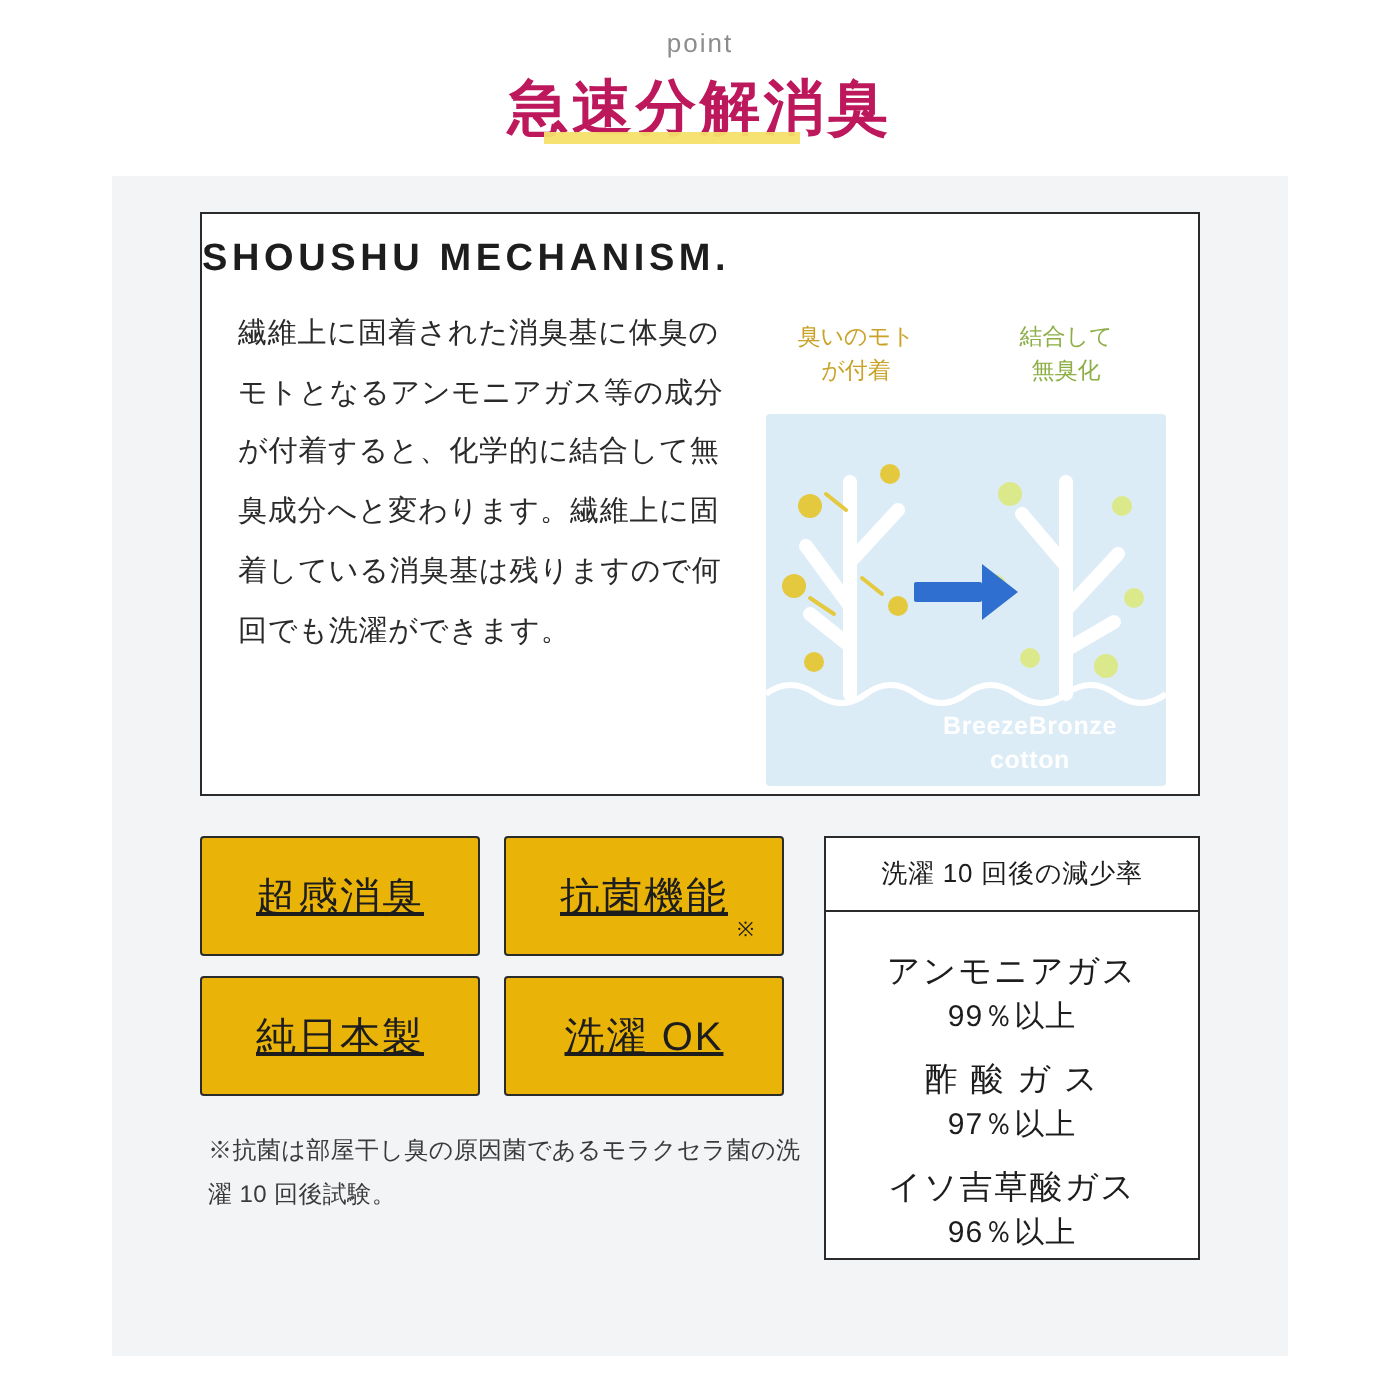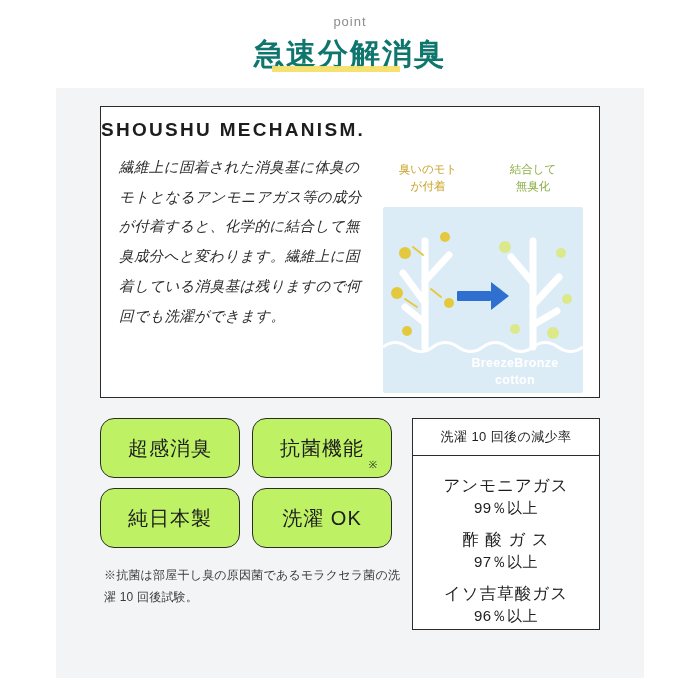--- a/index.html
+++ b/index.html
@@ -17,21 +17,21 @@
   
   .hdr-point{
     position:absolute;top:14px;left:0;width:700px;
     text-align:center;
     font-size:13px;color:#8c8c8c;
     letter-spacing:1px;
   }
   .hdr-title{
     position:absolute;top:34px;left:0;width:700px;
     text-align:center;
-    font-size:30px;font-weight:bold;color:#0f766e;
+    font-size:30px;font-weight:bold;color:#be185d;
     letter-spacing:2px;
   }
   .hdr-underline{
     position:absolute;top:66px;left:272px;
     width:128px;height:6px;
     background:#f6e06a;
     opacity:.95;
   }
   
   .card{
@@ -52,21 +52,20 @@
     text-align:left;
     font-size:19px;font-weight:bold;color:#1d1d1d;
     letter-spacing:2.3px;
   }
   .mech-body{
     position:absolute;top:46px;left:18px;
     width:250px;
     font-size:14.5px;line-height:2.05;
     color:#2a2a2a;
     letter-spacing:.4px;
-    font-style:italic;
   }
   
   .illus{
     position:absolute;left:282px;top:54px;
     width:200px;height:232px;
   }
   .illus-bg{
     position:absolute;left:0;top:46px;
     width:200px;height:186px;
     background:#dcecf7;
@@ -89,27 +88,28 @@
     font-size:11.5px;color:#c9a227;line-height:1.5;
   }
   .lbl-right{
     position:absolute;left:104px;top:0px;
     width:92px;text-align:center;
     font-size:11.5px;color:#8cae45;line-height:1.5;
   }
   
   .pill{
     position:absolute;
-    background:#bef264;
+    background:#eab308;
     border:1.5px solid #2b2b2b;
-    border-radius:14px;
+    border-radius:2px;
     box-sizing:border-box;
     display:flex;align-items:center;justify-content:center;
     font-size:20px;color:#1d1d1d;
     letter-spacing:1px;
+    text-decoration:underline;
   }
   .pill .sup{
     font-size:10px;
     position:absolute;right:14px;bottom:6px;
     letter-spacing:0;
   }
   #pill0{left:44px;top:330px;width:140px;height:60px;}
   #pill1{left:196px;top:330px;width:140px;height:60px;}
   #pill2{left:44px;top:400px;width:140px;height:60px;}
   #pill3{left:196px;top:400px;width:140px;height:60px;}

